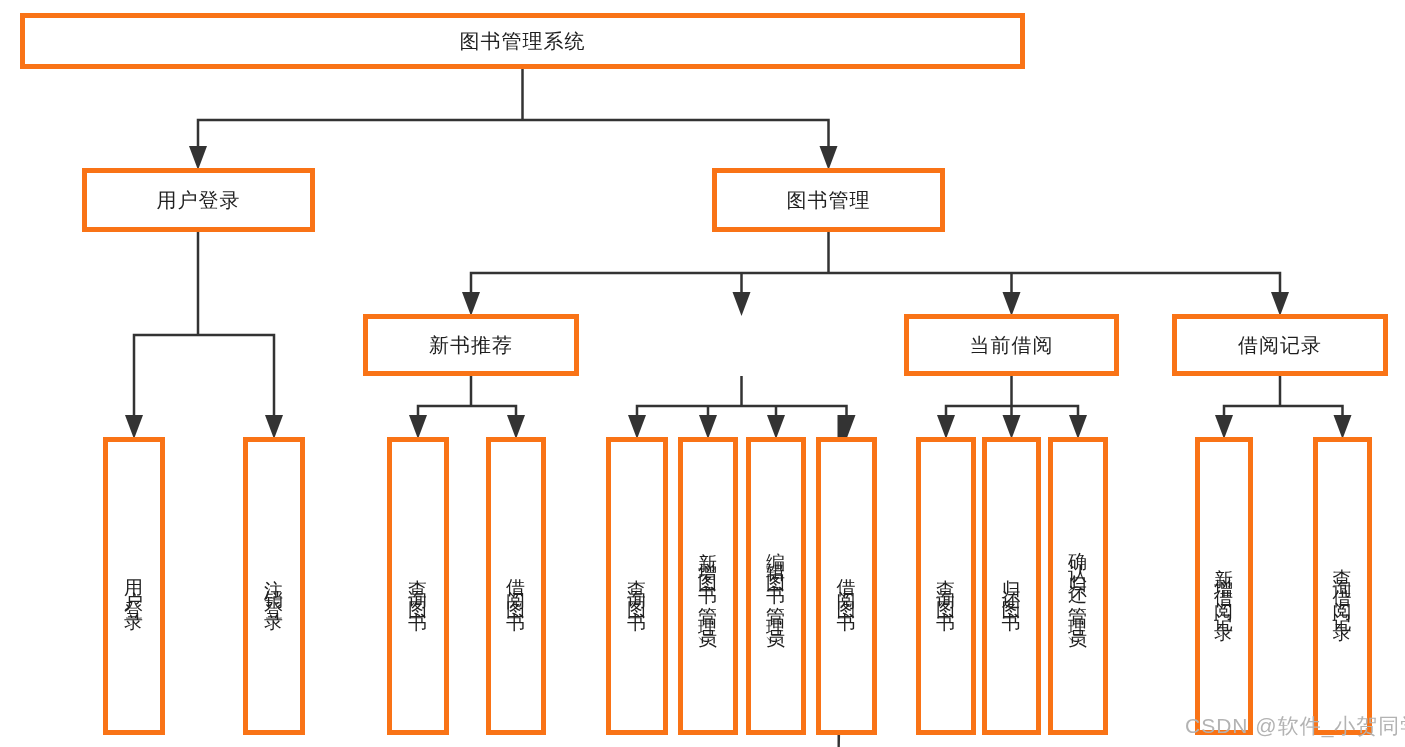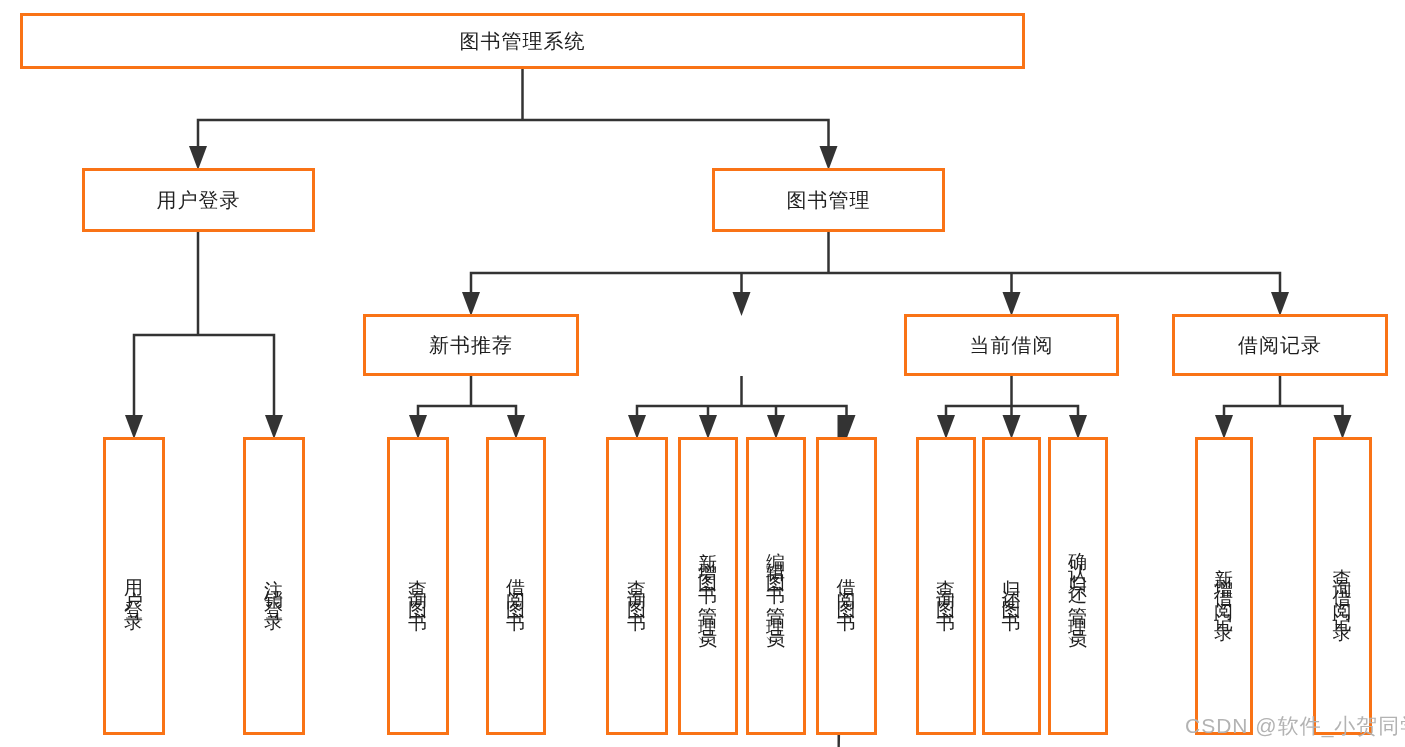--- a/index.html
+++ b/index.html
@@ -14,21 +14,21 @@
   }
   svg.connectors {
     position: absolute;
     left: 0; top: 0;
     width: 1405px; height: 747px;
     pointer-events: none;
   }
   .node {
     position: absolute;
     background: #ffffff;
-    border: 3px solid #f97316;
+    border: 5px solid #f97316;
     box-sizing: border-box;
     display: flex;
     align-items: center;
     justify-content: center;
     font-size: 20px;
     letter-spacing: 1px;
     white-space: nowrap;
   }
   .node.leaf .vtext {
     writing-mode: vertical-rl;

